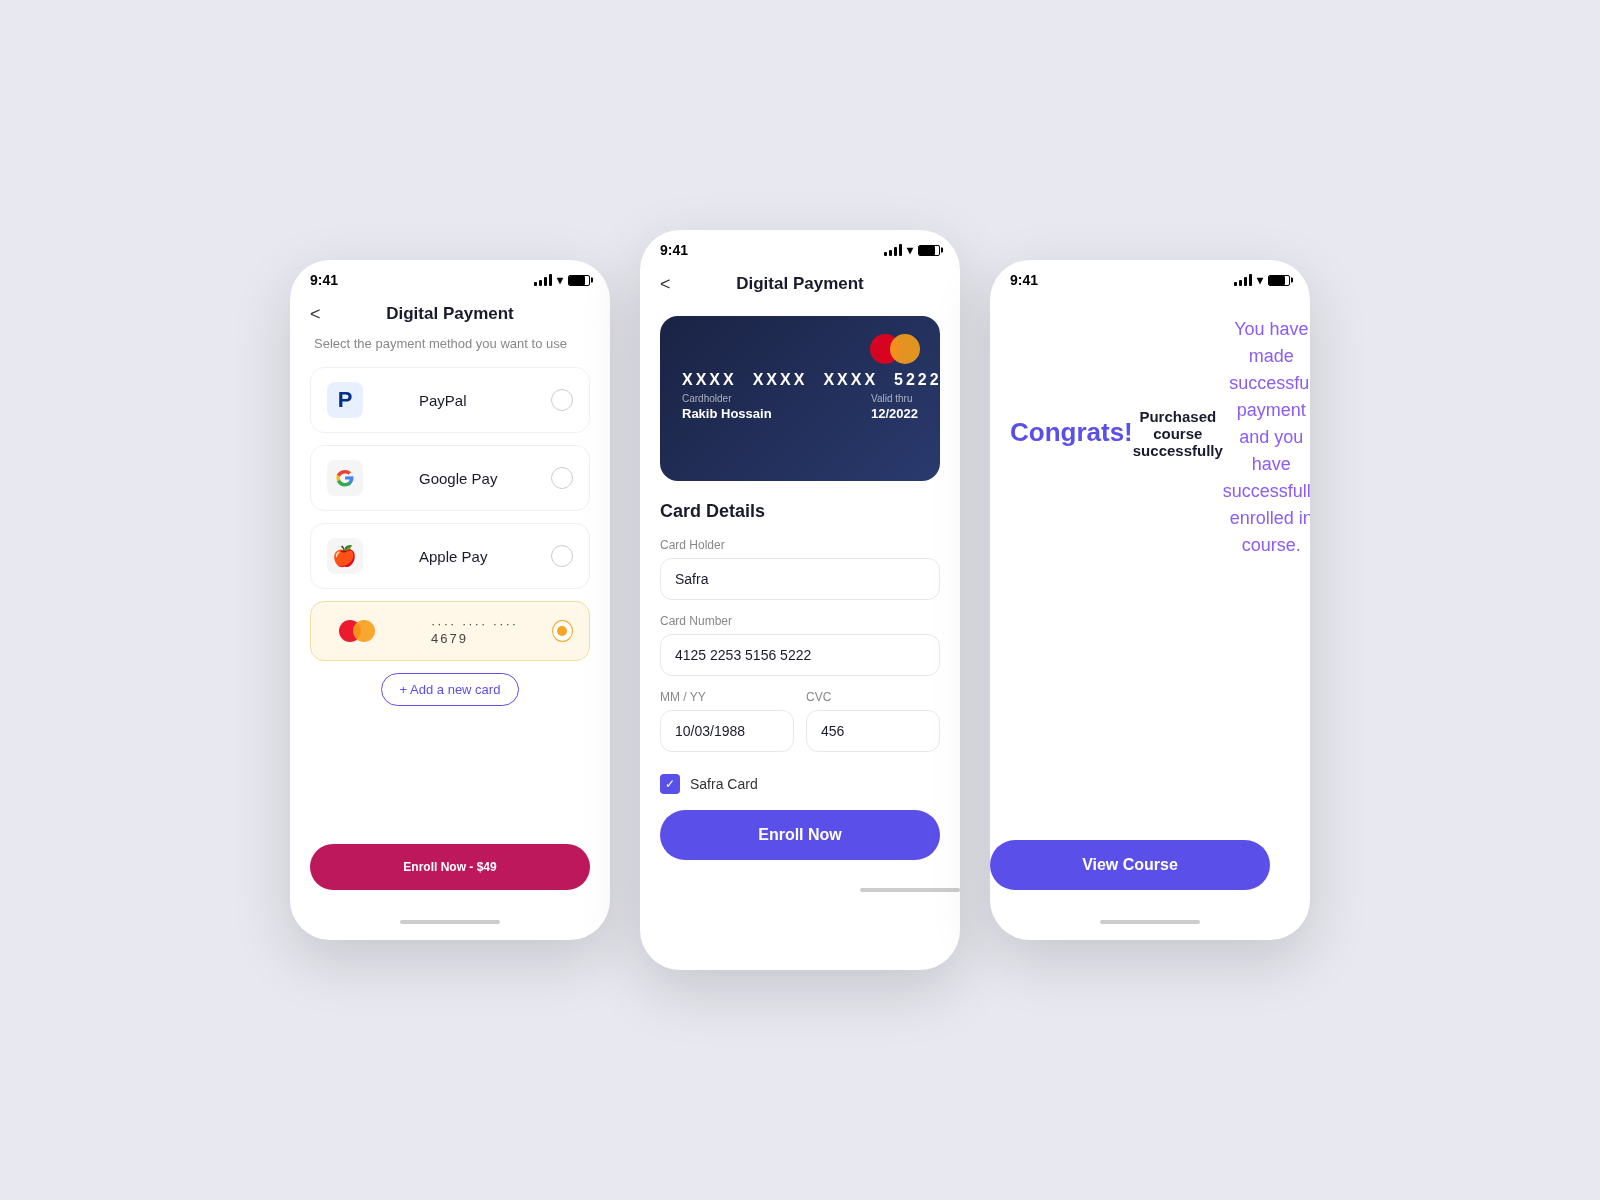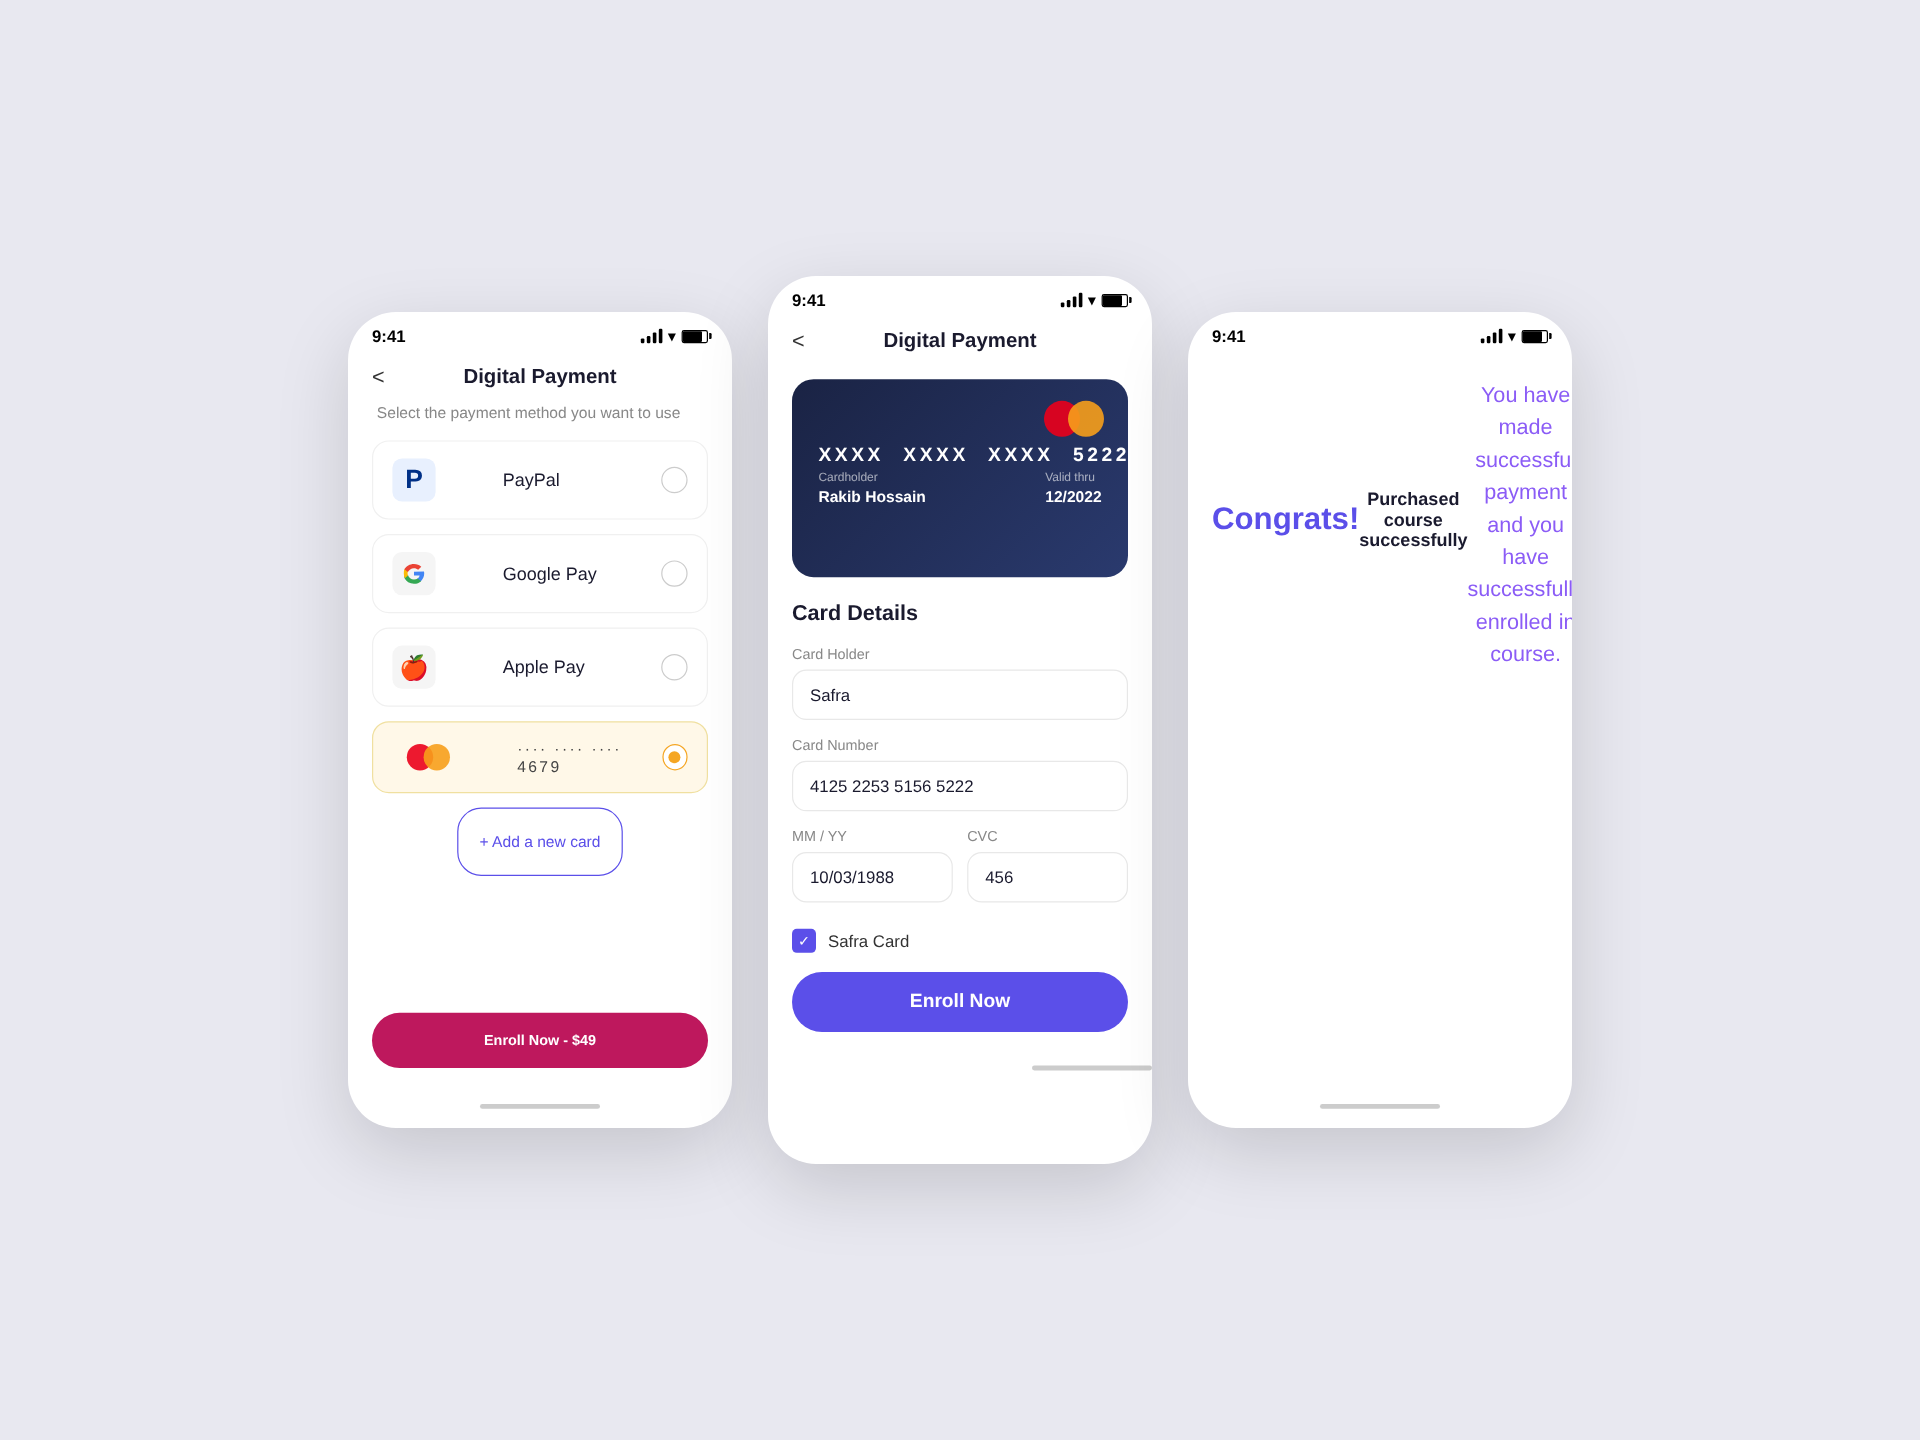--- a/index.html
+++ b/index.html
@@ -200,21 +200,21 @@
       letter-spacing: 2px;
     }
 
     .add-card-btn {
       display: flex;
       align-items: center;
       justify-content: center;
       gap: 6px;
       border: 1.5px solid #5B4FE9;
       border-radius: 20px;
-      padding: 20px 18px;
+      padding: 8px 18px;
       color: #5B4FE9;
       font-size: 13px;
       font-weight: 500;
       cursor: pointer;
       width: fit-content;
       margin: 4px auto;
     }
 
     .enroll-btn {
       background: #be185d;
@@ -686,16 +686,17 @@
 
         <rect x="76" y="126" width="16" height="12" rx="2" fill="#F5A623"></rect>
         <rect x="80" y="123" width="8" height="5" rx="1" fill="#E8941A"></rect>
       </svg>
 
       <h2 class="congrats-title">Congrats!</h2>
       <p class="success-subtitle">Purchased course successfully</p>
       <p class="success-desc">You have made successful payment and you have successfully enrolled in course.</p>
     </div>
 
+    <button class="view-course-btn">View Course</button>
     <div class="home-indicator"></div>
   </div>
 
 </div>
 
 </body></html>

